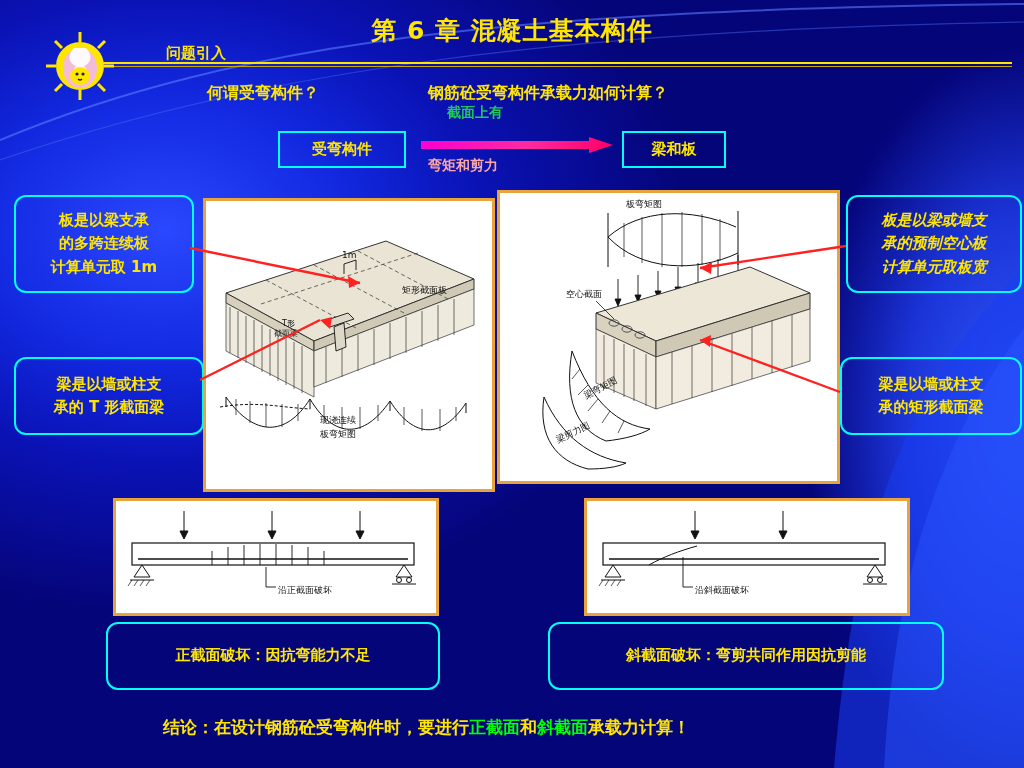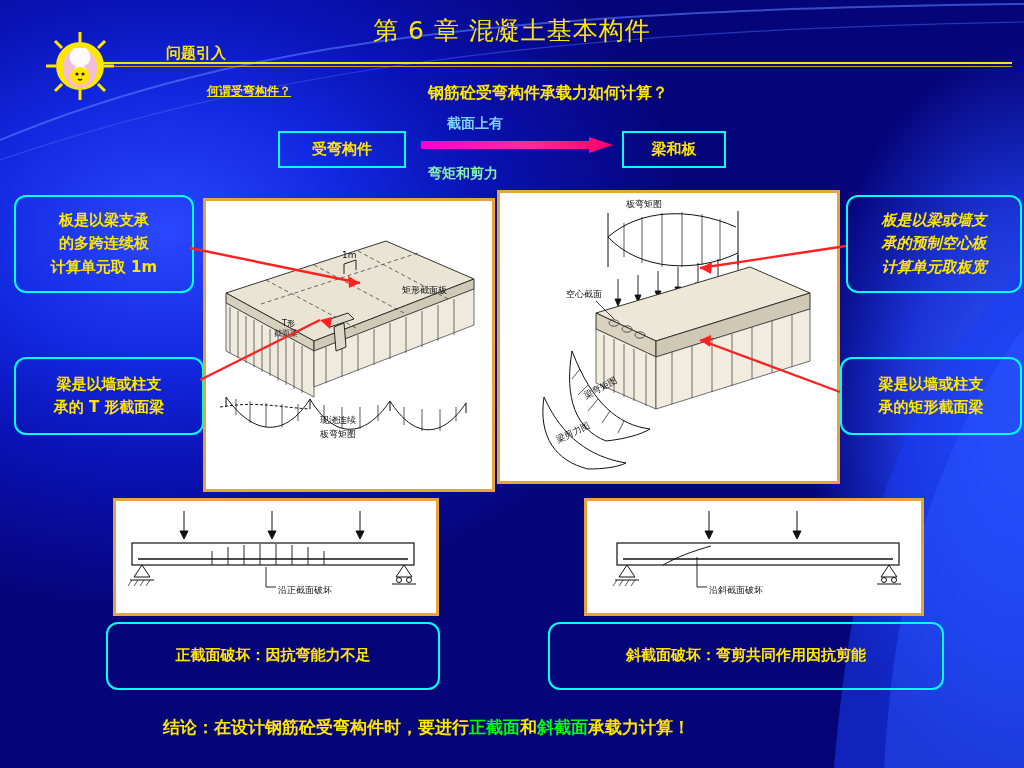--- a/index.html
+++ b/index.html
@@ -20,67 +20,67 @@
     background:radial-gradient(ellipse 300px 520px at 100% 55%, #2f5cff 0%, #1b34d8 40%, rgba(10,10,140,0) 72%);
   }
   .bg-curve{
     position:absolute;right:0;bottom:0;width:420px;height:500px;
     overflow:hidden;
   }
   .bg-sweep{position:absolute;inset:0;}
   
   .hdr-title{
     position:absolute;left:0;top:14px;width:1024px;text-align:center;
-    color:#ffe600;font-size:25px;font-weight:normal;letter-spacing:1px;
+    color:#ffe600;font-size:25px;font-weight:bold;letter-spacing:1px;
   }
   .hdr-sub{
     position:absolute;left:166px;top:44px;color:#ffe600;font-size:15px;font-weight:bold;
   }
   .hdr-rule{
     position:absolute;left:60px;top:62px;width:952px;height:2px;background:#ffe600;
   }
   .hdr-rule2{
     position:absolute;left:60px;top:66px;width:952px;height:1px;background:#c8a800;
   }
   
   .logo{position:absolute;left:44px;top:30px;width:72px;height:72px;}
   
-  .q1{position:absolute;left:207px;top:83px;color:#ffe600;font-size:12px;font-weight:bold;text-decoration:underline;}
+  .q1{position:absolute;left:207px;top:83px;color:#ffe600;font-size:16px;font-weight:bold;}
   .q2{position:absolute;left:428px;top:83px;color:#ffe600;font-size:16px;font-weight:bold;}
   
   .cyanbox{
     position:absolute;border:2px solid #00ffff;background:transparent;
     color:#ffe600;font-size:15px;font-weight:bold;
     display:flex;align-items:center;justify-content:center;text-align:center;
     line-height:1.55;
   }
   .cyanbox.rounded{border-radius:12px;}
   .box-shouwan{left:278px;top:131px;width:124px;height:33px;}
   .box-liangban{left:622px;top:131px;width:100px;height:33px;}
-  .arrow-label-top{position:absolute;left:447px;top:115px;color:#7dd3fc;font-size:14px;font-weight:bold;}
-  .arrow-label-bot{position:absolute;left:428px;top:157px;color:#86efac;font-size:14px;font-weight:bold;margin-top:8px;}
+  .arrow-label-top{position:absolute;left:447px;top:104px;color:#22c55e;font-size:14px;font-weight:bold;}
+  .arrow-label-bot{position:absolute;left:428px;top:157px;color:#fca5a5;font-size:14px;font-weight:bold;}
   .mag-arrow{position:absolute;left:421px;top:137px;width:192px;height:16px;}
 
   .box-tl{left:14px;top:195px;width:176px;height:94px;flex-direction:column;}
   .box-bl{left:14px;top:357px;width:186px;height:74px;flex-direction:column;}
   .box-tr{left:846px;top:195px;width:172px;height:94px;flex-direction:column;font-style:italic;}
   .box-br{left:840px;top:357px;width:178px;height:74px;flex-direction:column;}
   .box-tl div,.box-bl div,.box-tr div,.box-br div{white-space:nowrap;}
 
   .box-fail-l{left:106px;top:622px;width:330px;height:64px;flex-direction:row;}
   .box-fail-r{left:548px;top:622px;width:392px;height:64px;flex-direction:column;}
 
   
   .panel{
     position:absolute;background:#ffffff;border:3px solid #e8a33d;
   }
   .panel-left{left:203px;top:190px;width:286px;height:288px;margin-top:8px;}
   .panel-right{left:497px;top:190px;width:337px;height:288px;}
   .panel-bl{left:113px;top:498px;width:320px;height:112px;}
-  .panel-br{left:584px;top:498px;width:320px;height:112px;padding-left:14px;}
+  .panel-br{left:584px;top:498px;width:320px;height:112px;}
   .panel svg{display:block;}
   
   .pointers{position:absolute;left:0;top:0;width:1024px;height:768px;pointer-events:none;}
   
   .concl{
     position:absolute;left:0;top:716px;width:853px;text-align:center;
     font-size:17px;font-weight:bold;color:#ffe600;
   }
   .concl .hl{color:#00ff00;}
   .tiny{font-size:9px;fill:#111;}

